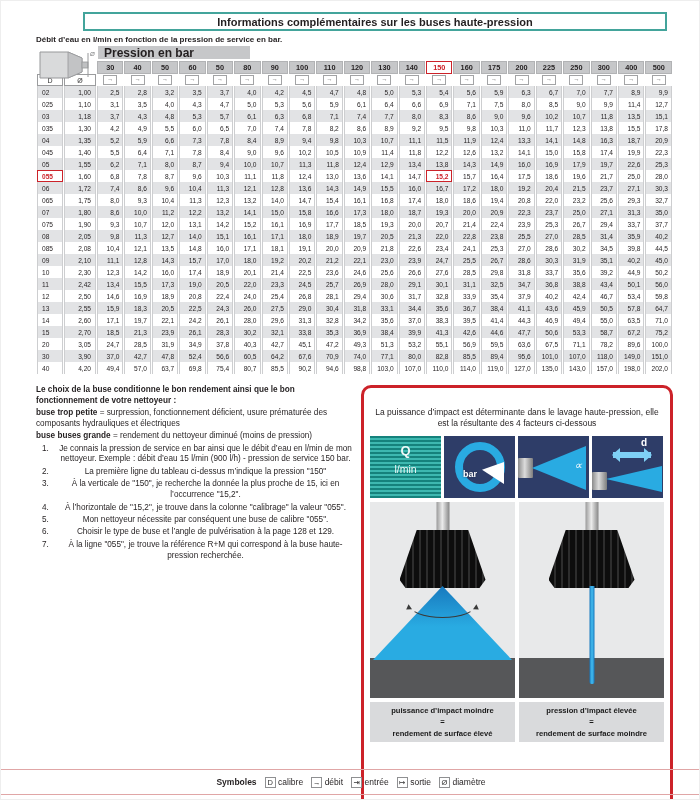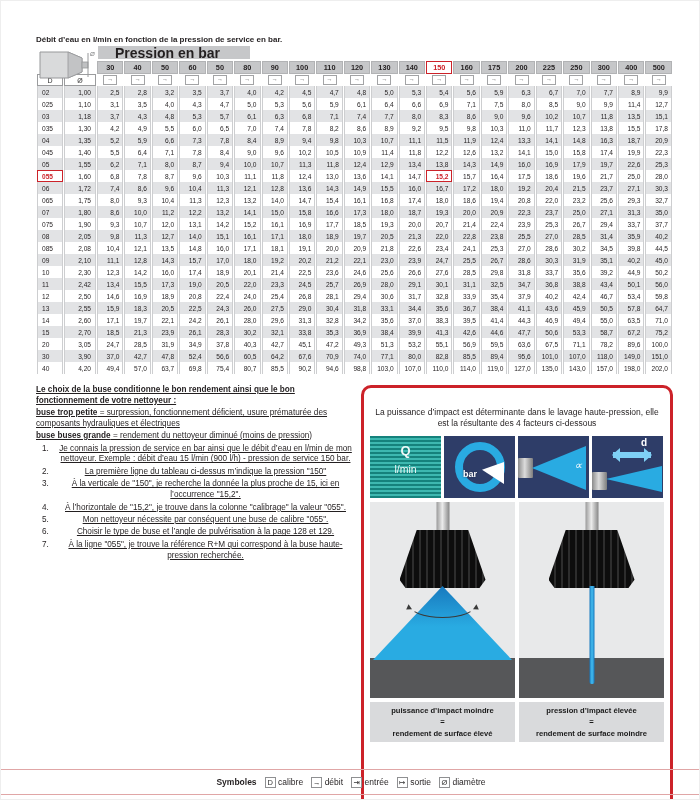--- a/index.html
+++ b/index.html
@@ -7,39 +7,39 @@
         font-family:"Liberation Sans",sans-serif;color:#231f20;border:1px solid #eee;box-sizing:border-box;}
   
   .title-box{position:absolute;left:82px;top:11px;width:584px;height:19px;border:2px solid #43a49b;
              display:flex;align-items:center;justify-content:center;font-weight:bold;font-size:11px;box-sizing:border-box;}
   .subtitle{position:absolute;left:35px;top:34px;font-size:8px;font-weight:bold;}
   
   .table-wrap{position:absolute;left:35px;top:45px;width:637px;}
   .hdr-strip{position:relative;height:15px;}
   .nozzle-svg{position:absolute;left:2px;top:0px;}
   .pressure-bar{position:absolute;left:62px;top:0;width:152px;height:13px;background:#c6c7c9;
-                font-weight:bold;font-size:14px;display:flex;align-items:center;padding-left:17px;box-sizing:border-box;}
+                font-weight:bold;font-size:12px;display:flex;align-items:center;padding-left:6px;box-sizing:border-box;}
   table.flow{width:100%;border-collapse:separate;border-spacing:1px 0;table-layout:fixed;font-size:6.6px;}
   table.flow td{box-sizing:border-box;overflow:hidden;white-space:nowrap;}
   tr.press td{height:13px;background:#c6c7c9;border:1px solid #b2b3b5;font-weight:bold;font-size:7.3px;
               text-align:center;vertical-align:middle;}
   tr.press td.spacer{background:transparent;border:none;}
   tr.press td.hl{background:#fff;border:1px solid #cc2229;color:#cc2229;}
   tr.icons td{height:11px;text-align:center;vertical-align:middle;background:#fff;}
   tr.icons td.dcol,tr.icons td.ocol{border:1px solid #9b9c9e;font-size:7px;color:#333;}
   .iconbox{display:inline-block;width:12px;height:8px;border:1px solid #a2a3a5;font-size:6px;line-height:7px;
            text-align:center;color:#555;background:#fff;}
   tbody.rows td{height:12px;text-align:right;padding-right:3px;border-left:1px solid #cdced0;border-right:1px solid #cdced0;
                 vertical-align:middle;background:#fff;}
   tbody.rows tr:nth-child(odd) td{background:#e2e3e5;}
   tbody.rows td.d{text-align:left;padding-left:4px;}
   tbody.rows td.o{padding-right:4px;}
   tbody.rows td.hl{border:1px solid #cc2229 !important;background:#fff !important;color:#cc2229;font-weight:bold;}
   
-  .left-text{position:absolute;left:35px;top:384px;width:322px;font-size:8.2px;line-height:1.33;text-decoration:underline;}
+  .left-text{position:absolute;left:35px;top:384px;width:322px;font-size:8.2px;line-height:1.33;}
   .left-text p{margin:0 0 1px 0;}
   .left-text .q{margin-top:2px;}
   .left-text ol{margin:2px 0 0 15px;padding:0;text-align:center;}
   .left-text li{margin-bottom:1.5px;padding-left:2px;}
   
   .panel{position:absolute;left:360px;top:384px;width:312px;height:464px;border:3px solid #cc2229;border-radius:10px;
          background:#fff;box-sizing:border-box;padding:18px 6px;}
   .panel-title{text-align:center;font-size:8.5px;line-height:1.35;margin:1px 0 6px 0;}
   .factors{display:flex;gap:3px;}
   .tile{position:relative;width:71px;height:62px;background:#2e3d68;overflow:hidden;}
@@ -85,20 +85,21 @@
   .sym{display:flex;align-items:center;gap:2.5px;}
   .symbox{width:11px;height:11px;border:1px solid #8f9092;display:inline-flex;align-items:center;justify-content:center;
           font-size:7.5px;background:#fff;color:#333;box-sizing:border-box;}
   .bold{font-weight:bold;}
 </style>
 </head>
 <body>
 
 <div class="page">
 
+  <div class="title-box">Informations complémentaires sur les buses haute-pression</div>
   <div class="subtitle">Débit d’eau en l/min en fonction de la pression de service en bar.</div>
 
   <div class="table-wrap">
     <div class="hdr-strip">
       <svg class="nozzle-svg" width="58" height="38" viewBox="0 0 58 38">
         <polygon points="2,6 30,6 44,12 44,26 30,32 2,32" fill="#d9dadb" stroke="#97989a" stroke-width="1"></polygon>
         <polygon points="30,6 44,12 44,26 30,32" fill="#c2c3c5" stroke="#97989a" stroke-width="0.8"></polygon>
         <rect x="44" y="16" width="6" height="6" fill="#bfc0c2" stroke="#97989a" stroke-width="0.8"></rect>
         <line x1="50" y1="7" x2="50" y2="31" stroke="#97989a" stroke-width="1"></line>
         <text x="52" y="10" font-size="6" fill="#7b7c7e" font-style="italic">Ø</text>

